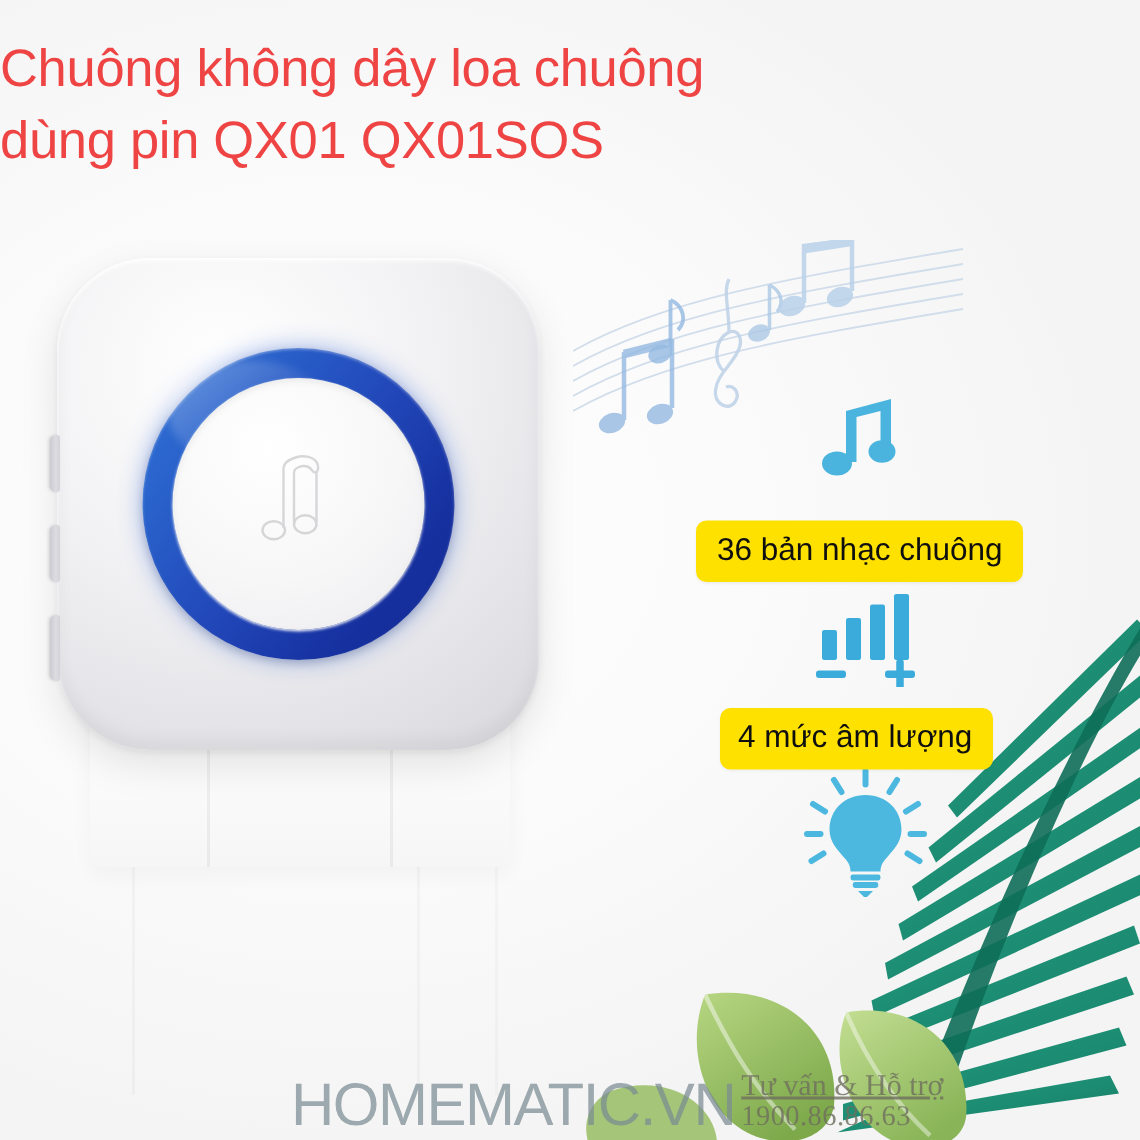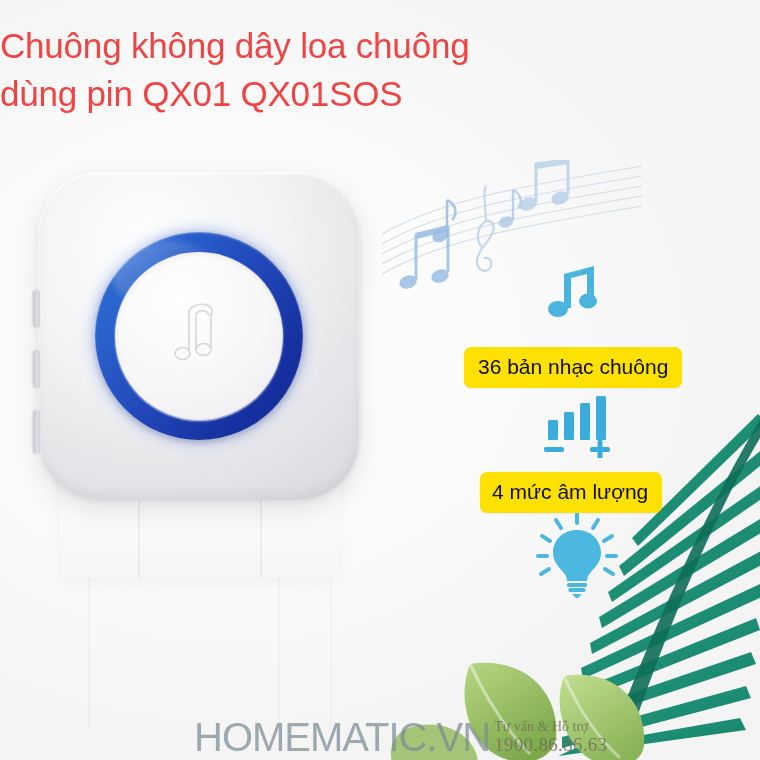--- a/index.html
+++ b/index.html
@@ -189,21 +189,21 @@
     opacity: .72;
     line-height: .96;
   }
   .wm-contact {
     font-family: "Liberation Serif", serif;
     color: #6f6f5e;
     opacity: .8;
     line-height: 1.02;
     padding-bottom: 2px;
   }
-  .wm-contact-top { font-size: 14px; display: block; }
+  .wm-contact-top { font-size: 20px; display: block; text-decoration: underline; }
   .wm-contact-phone { font-size: 19px; display: block; letter-spacing: .3px; }
 </style>
 </head>
 <body>
 
 <div id="page">
 
   <div class="bg-base"></div>
   <div class="bg-panel-lines"></div>
 

